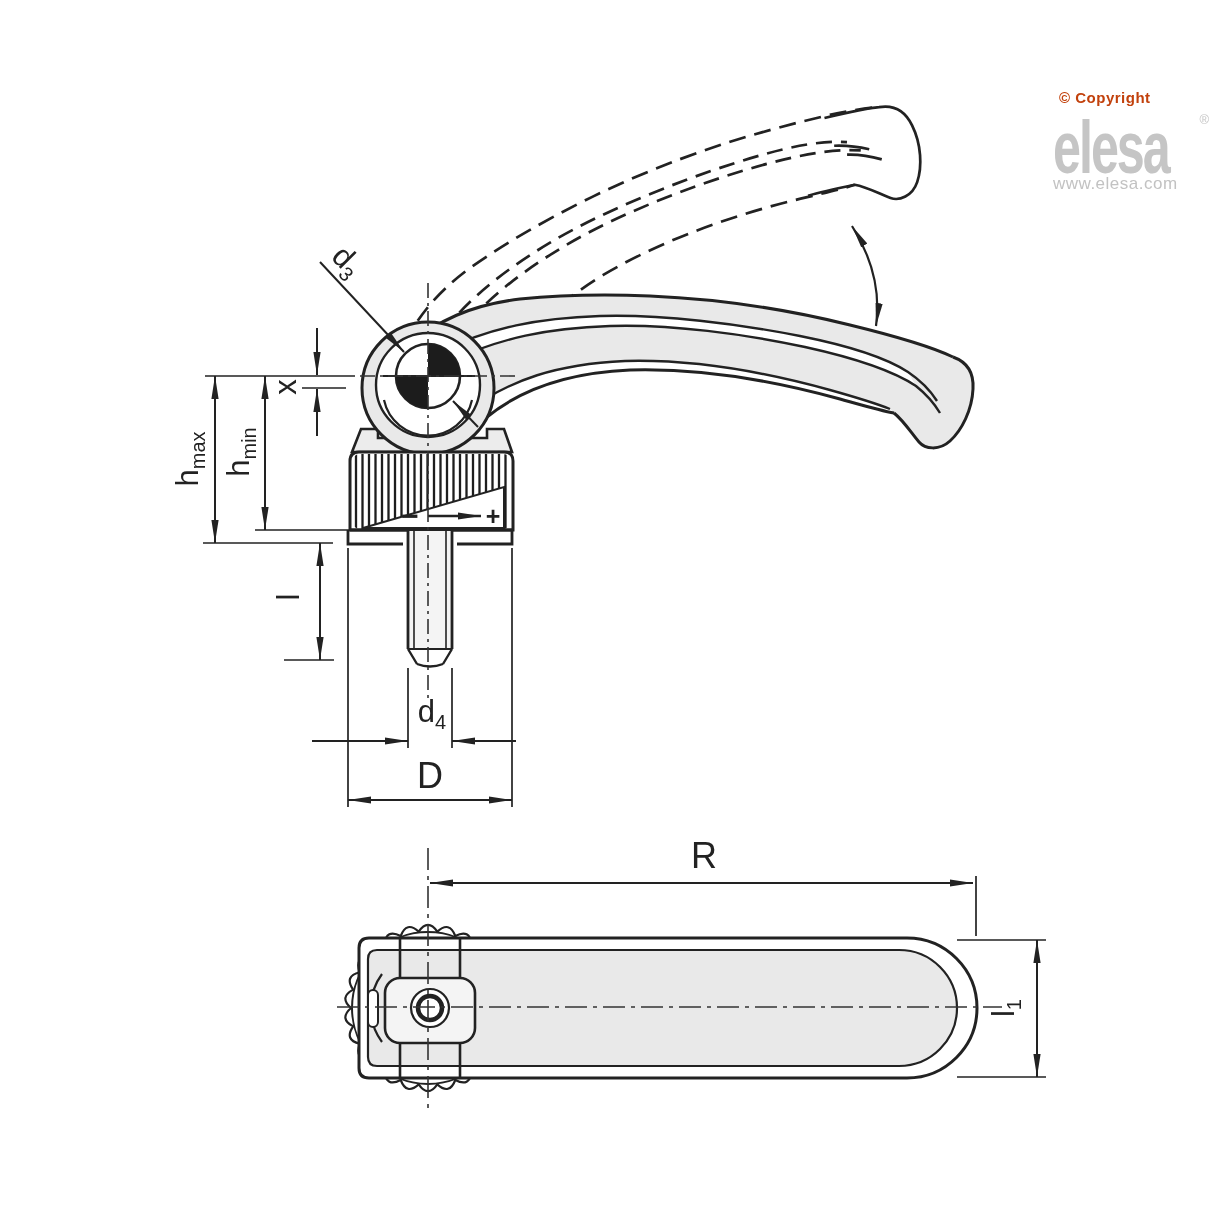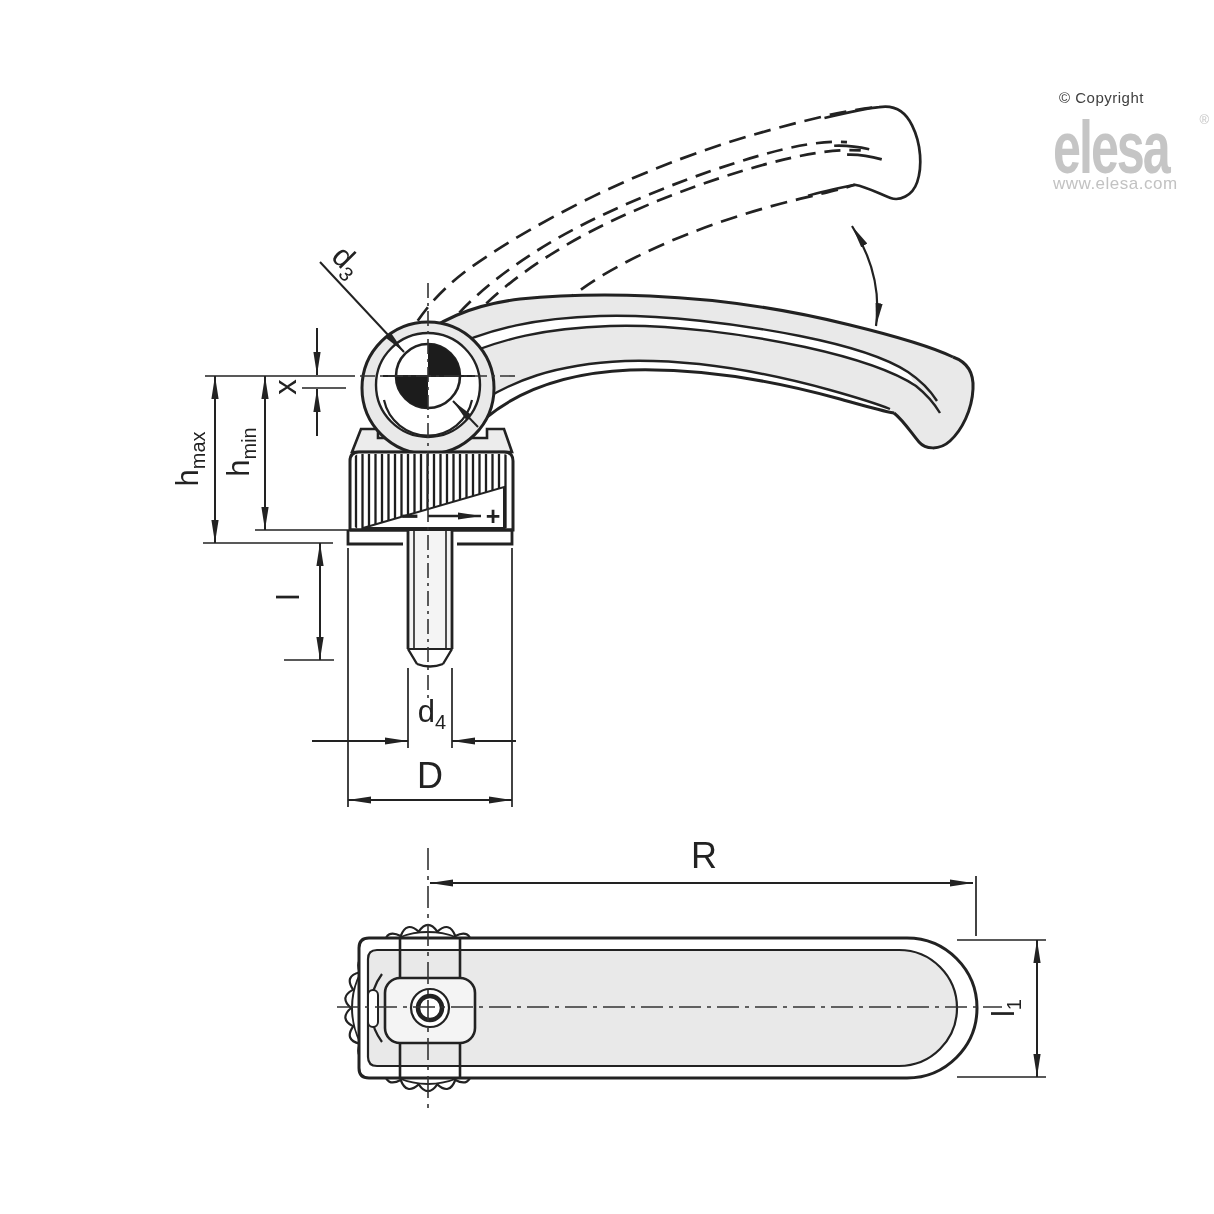--- a/index.html
+++ b/index.html
@@ -5,21 +5,21 @@
   html,body{margin:0;padding:0;background:#ffffff;}
   .stage{position:relative;width:1214px;height:1214px;background:#fff;overflow:hidden;
          font-family:"Liberation Sans", sans-serif;}
   svg{position:absolute;left:0;top:0;}
   svg text{font-family:"Liberation Sans", sans-serif;fill:#222;}
   .dimtxt{font-size:31px;}
   .dimtxt-big{font-size:36px;}
   .sub{font-size:20px;}
   .logo-block{position:absolute;left:1053px;top:90px;width:160px;text-align:left;
               color:#bcbcbc;line-height:1;}
-  .copyright{font-size:15px;font-weight:normal;color:#404040;letter-spacing:.5px;margin-left:6px;}
+  .copyright{font-size:15px;font-weight:bold;color:#c2410c;letter-spacing:.5px;margin-left:6px;}
   .elesa-row{position:relative;height:62px;margin-top:6px;}
   .elesa-word{display:inline-block;font-size:74px;font-weight:bold;color:#c5c5c5;
               transform:scale(.68,1);transform-origin:0 0;letter-spacing:-3px;}
   .rmark{position:absolute;right:4px;top:2px;font-size:13px;color:#c5c5c5;}
   .website{font-size:17px;font-weight:normal;color:#c2c2c2;letter-spacing:.5px;margin-top:2px;}
 </style>
 </head>
 <body>
 
 <div class="stage">

